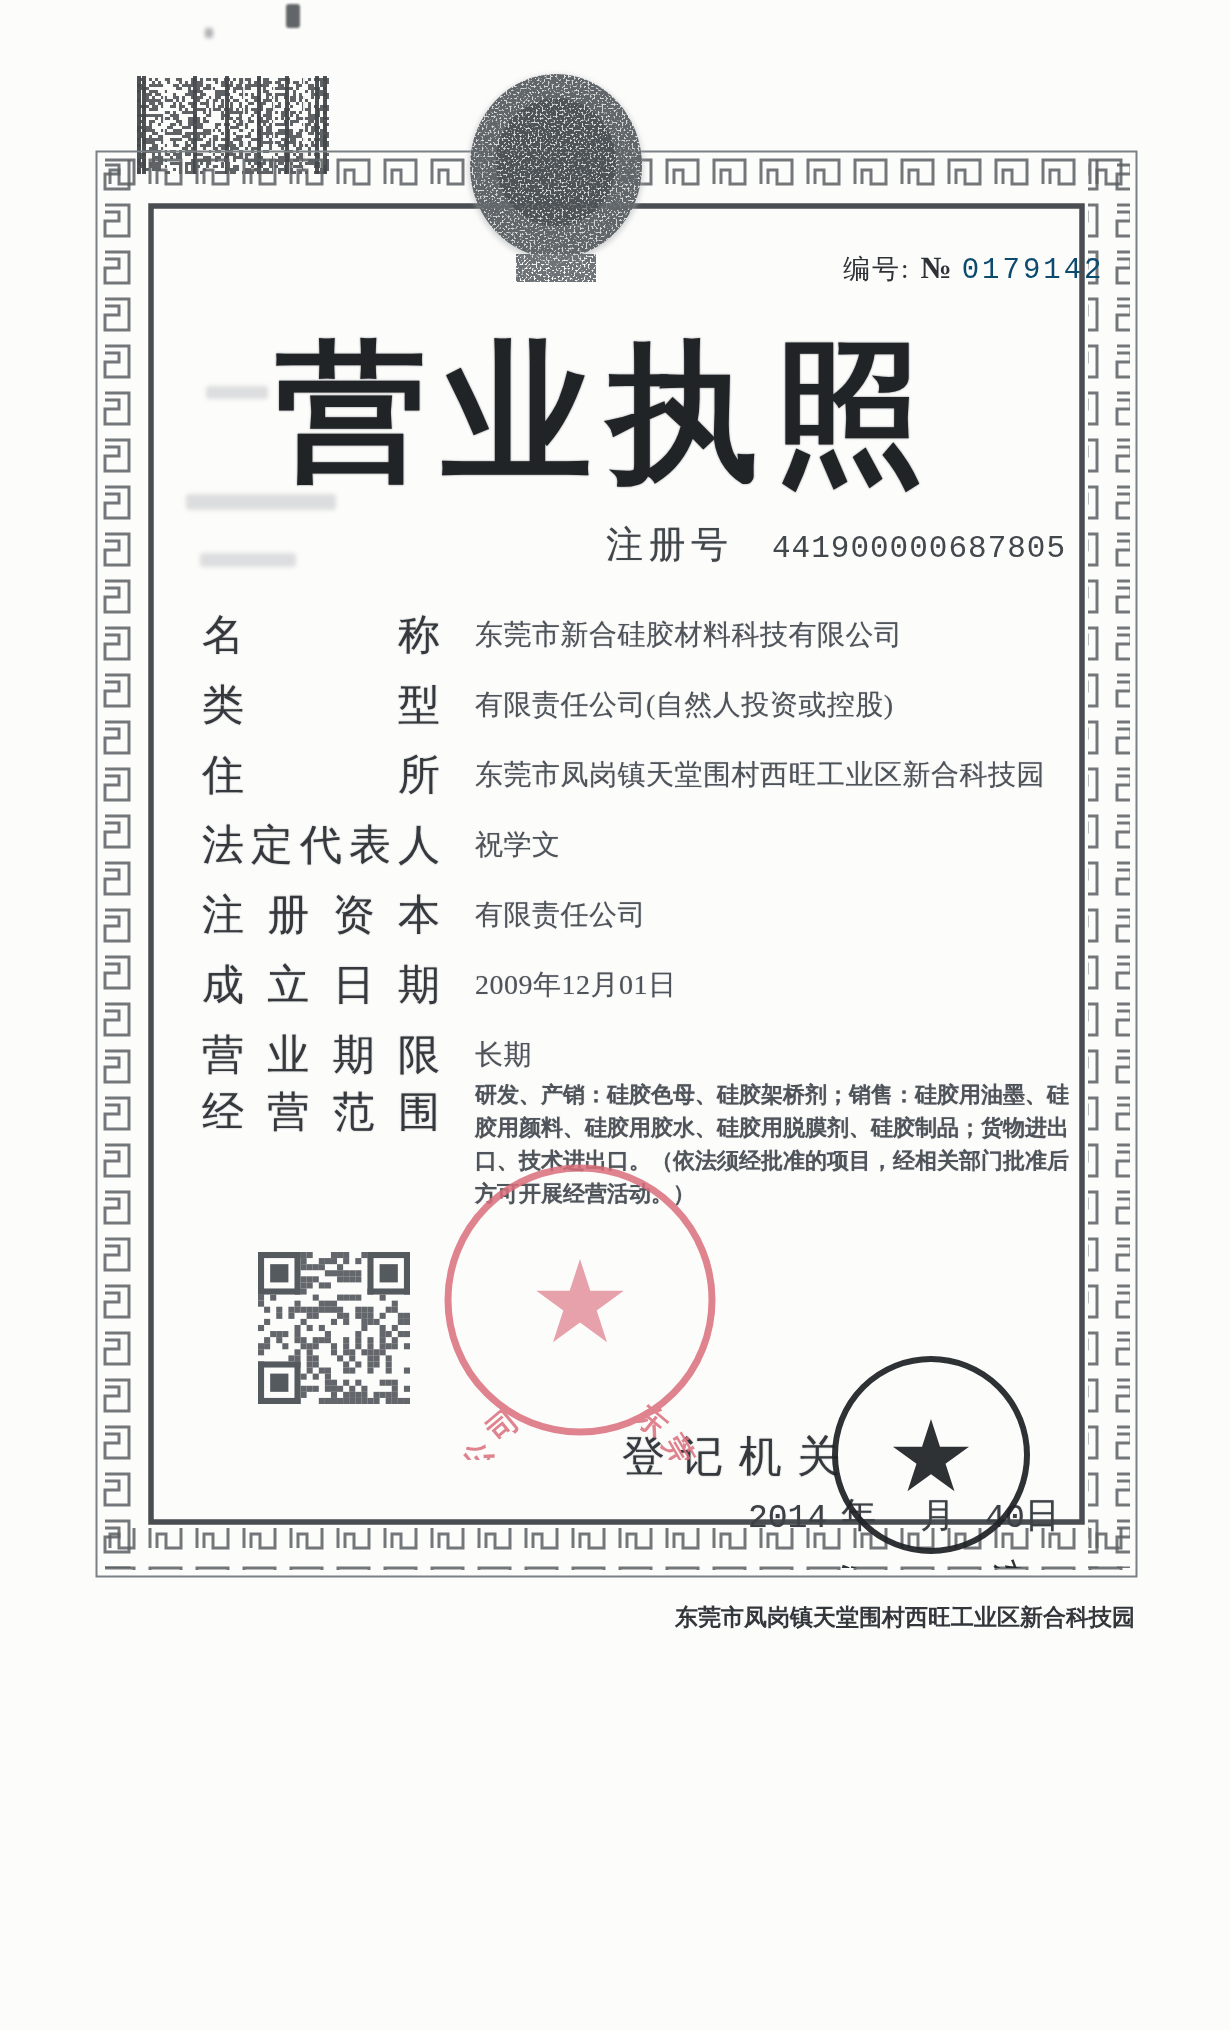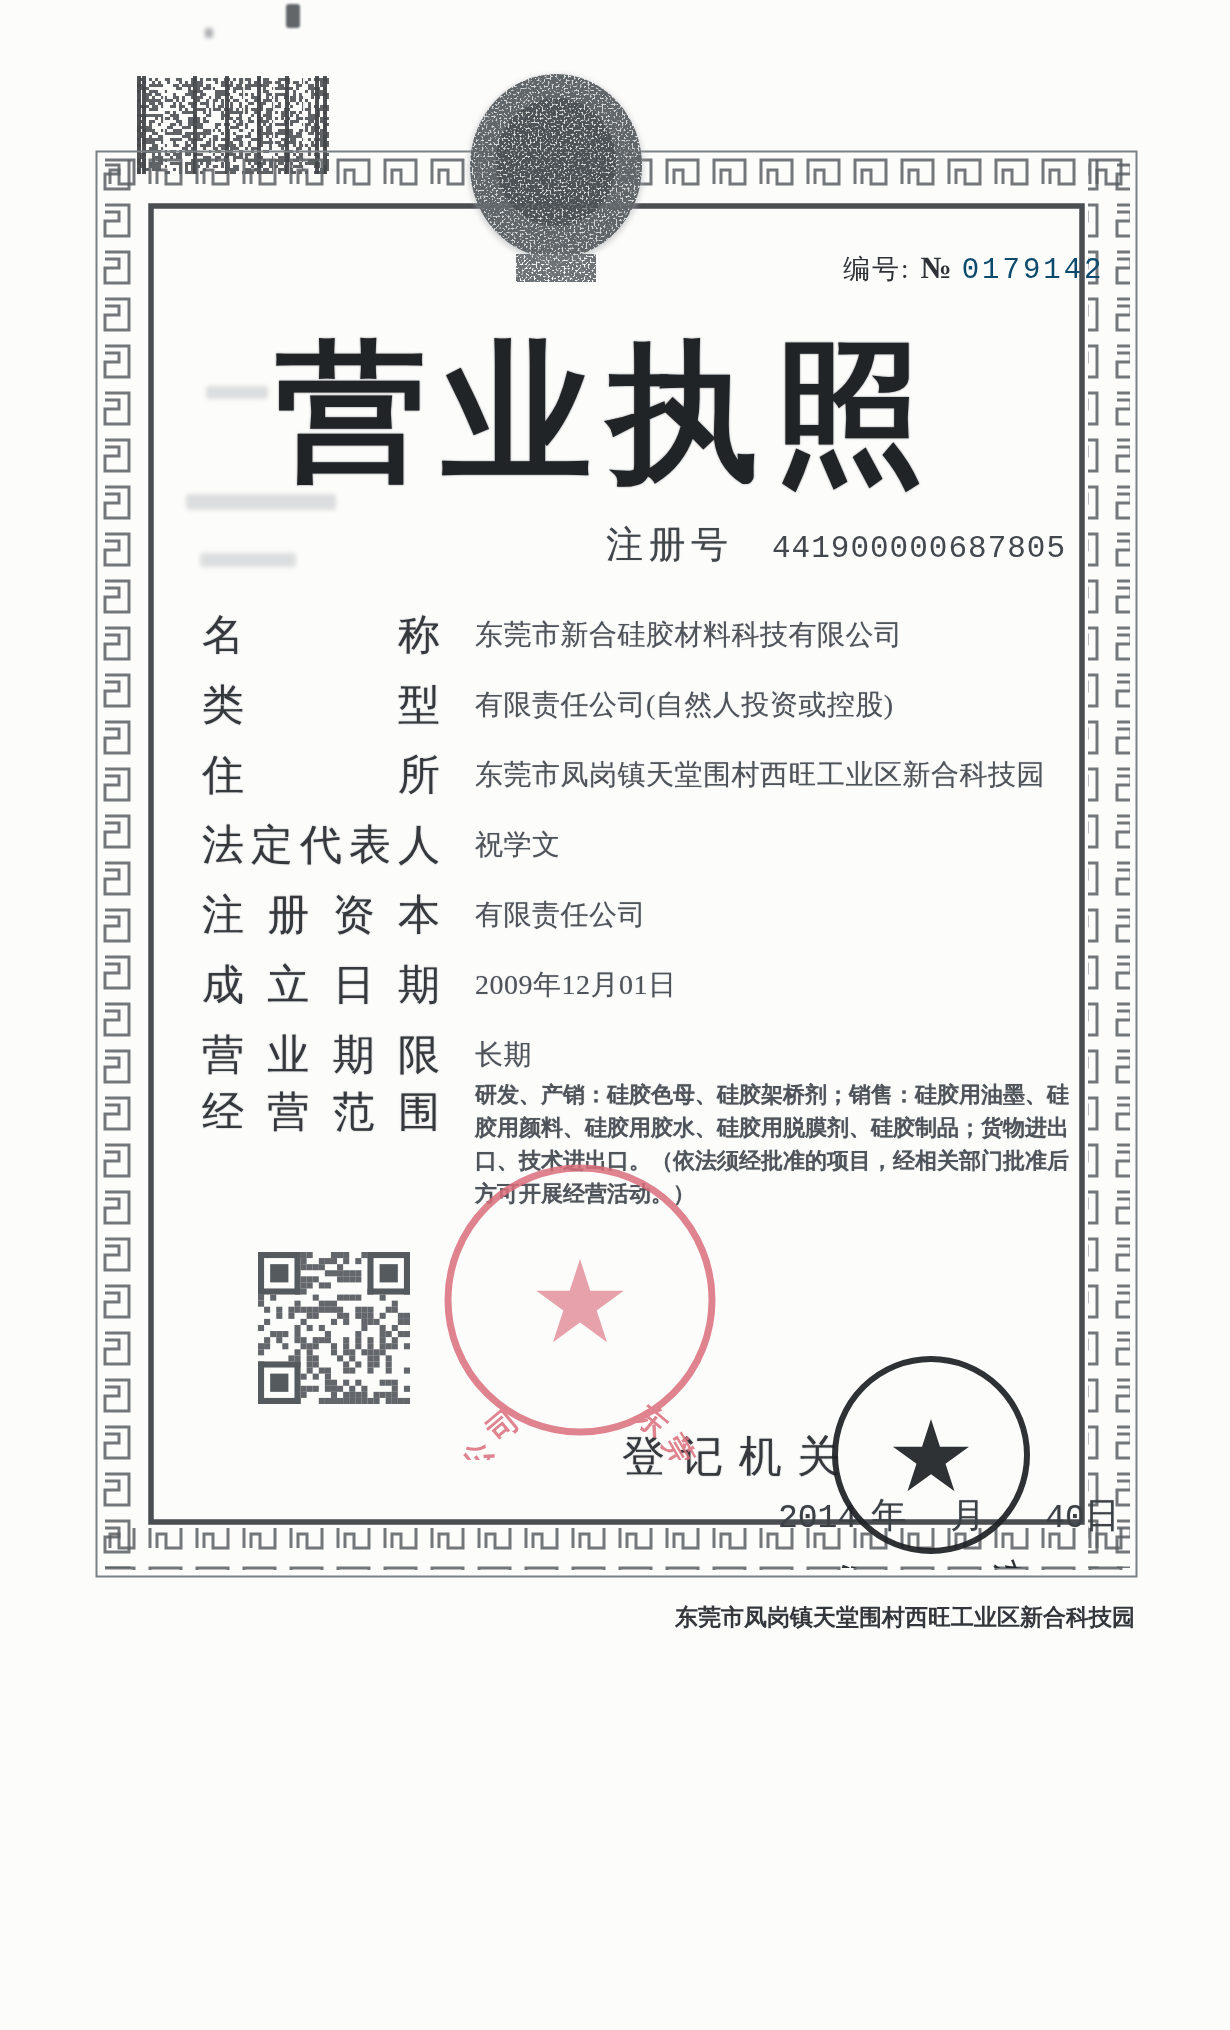--- a/index.html
+++ b/index.html
@@ -61,21 +61,21 @@
   .seal-black .ring{fill:none;stroke:var(--ink);stroke-width:6;}
   .seal-black .blk-star{fill:var(--ink);}
   .seal-black text{fill:var(--ink);font-size:27px;letter-spacing:5px;font-weight:bold;
                    font-family:"Liberation Serif","DejaVu Serif",serif;}
 
   
   .registrar{position:absolute;left:622px;top:1428px;width:218px;display:flex;justify-content:space-between;
              font-size:43px;color:#35393d;z-index:4;text-shadow:0 0 1.5px rgba(62,66,70,.55);}
   .issue-date{position:absolute;left:748px;top:1492px;z-index:4;display:flex;align-items:baseline;
               font-size:35px;color:#3c4146;text-shadow:0 0 1px rgba(70,75,80,.5);}
-  .issue-date .num{font-family:"Liberation Mono","DejaVu Sans Mono",monospace;font-size:33px;margin-left:30px;}
+  .issue-date .num{font-family:"Liberation Mono","DejaVu Sans Mono",monospace;font-size:33px;}
   .issue-date .gap-m{display:inline-block;width:44px;text-align:center;}
   .issue-date .sp{display:inline-block;width:14px;}
   .issue-date .sp2{display:inline-block;width:30px;}
 
   
   .footer-left{position:absolute;left:104px;top:1606px;font-size:20px;color:#3c4146;letter-spacing:.5px;z-index:3;}
   .footer-right{position:absolute;right:95px;top:1602px;font-size:23px;color:#33373b;font-weight:600;z-index:3;}
 
   
   .artifact{position:absolute;background:rgba(110,115,120,.22);filter:blur(2px);border-radius:3px;z-index:2;}

